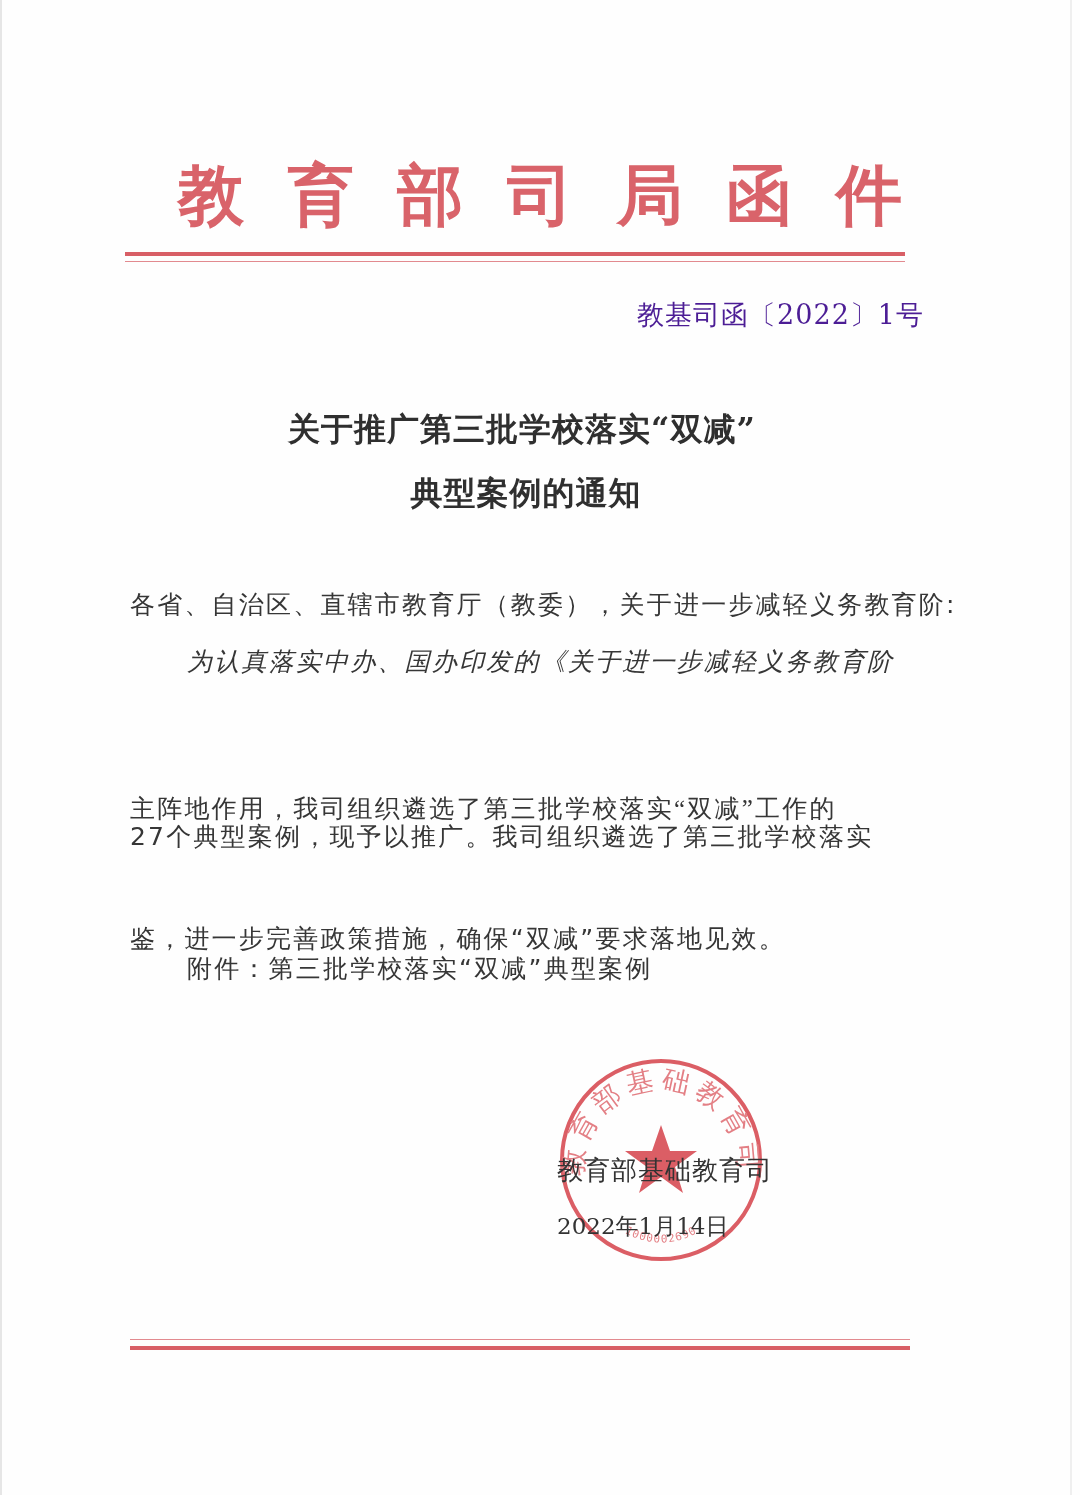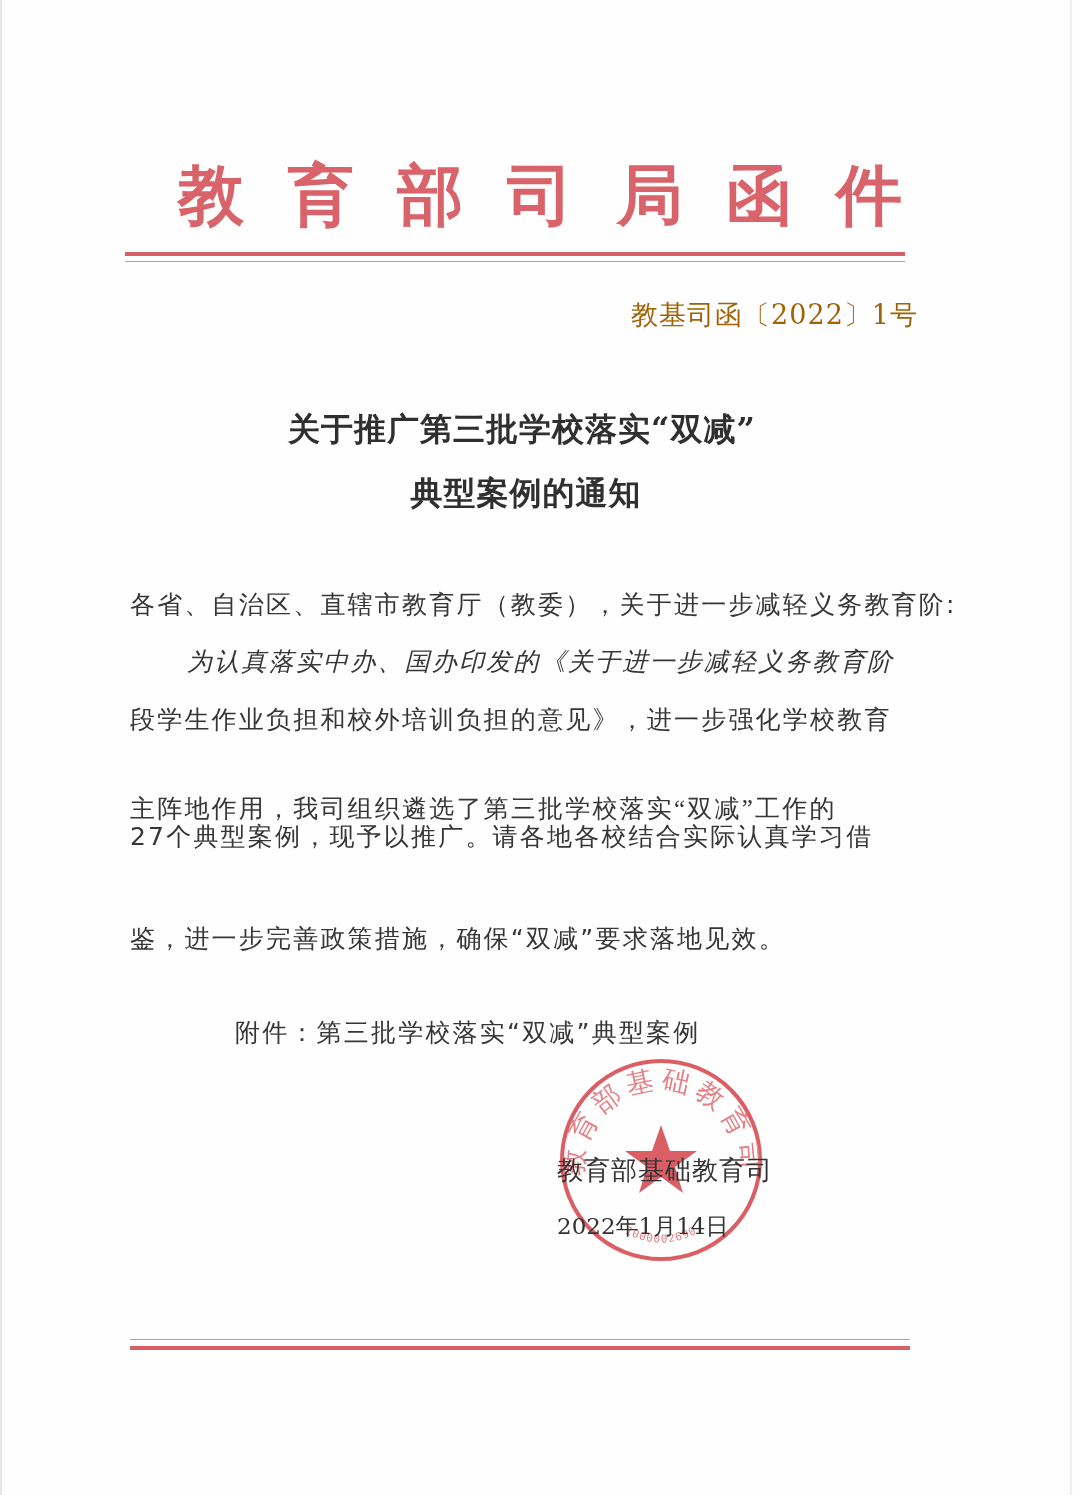--- a/index.html
+++ b/index.html
@@ -56,24 +56,24 @@
       background: #d85f66;
     }
     .rule-top-thick { left: 125px; top: 252px; width: 780px; height: 4px; }
     .rule-top-thin  { left: 125px; top: 261px; width: 780px; height: 1px; background: #e28a8f; }
     .rule-bottom-thin  { left: 130px; top: 1339px; width: 780px; height: 1px; background: #e28a8f; }
     .rule-bottom-thick { left: 130px; top: 1346px; width: 780px; height: 4px; }
 
     
     .doc-number {
       position: absolute;
-      right: 162px;
+      right: 156px;
       top: 297px;
       font-size: 27px;
-      color: #a16207;
+      color: #4c1d95;
       letter-spacing: 1px;
       white-space: nowrap;
     }
 
     
     .title {
       position: absolute;
       left: 0;
       width: 1080px;
       text-align: center;
@@ -99,21 +99,21 @@
       white-space: nowrap;
       line-height: 1;
     }
     .addressee { top: 592px; }
     .para-line { }
     .pl-1 { top: 649px; left: 187px; font-style: italic; }
     .pl-2 { top: 707px; }
     .pl-3 { top: 796px; font-family: Liberation Serif, serif; }
     .pl-4 { top: 824px; }
     .pl-5 { top: 882px; margin-top: 44px; }
-    .attachment { top: 1020px; left: 187px; margin-left: 48px; }
+    .attachment { top: 956px; left: 187px; }
 
     
     .signature-org {
       position: absolute;
       left: 557px;
       top: 1153px;
       font-size: 26px;
       color: #333;
       letter-spacing: 1px;
       white-space: nowrap;
@@ -162,23 +162,22 @@
   <div class="rule rule-top-thick"></div>
   <div class="rule rule-top-thin"></div>
 
   <div class="doc-number">教基司函〔2022〕1号</div>
 
   <div class="title title-line-1">关于推广第三批学校落实“双减”</div>
   <div class="title title-line-2">典型案例的通知</div>
 
   <div class="body-text addressee">各省、自治区、直辖市教育厅（教委），关于进一步减轻义务教育阶:</div>
   <div class="body-text para-line pl-1">为认真落实中办、国办印发的《关于进一步减轻义务教育阶</div>
-  <div class="body-text para-line pl-2">段学生作业负担和校外培训负担的意见》，进一步强化学校教育</div>
   <div class="body-text para-line pl-3">主阵地作用，我司组织遴选了第三批学校落实“双减”工作的</div>
-  <div class="body-text para-line pl-4">27个典型案例，现予以推广。请各地各校结合实际认真学习借</div>
+  <div class="body-text para-line pl-4">27个典型案例，现予以推广。我司组织遴选了第三批学校落实</div>
   <div class="body-text para-line pl-5">鉴，进一步完善政策措施，确保“双减”要求落地见效。</div>
 
   <div class="body-text attachment">附件：第三批学校落实“双减”典型案例</div>
 
   <svg class="seal" viewBox="0 0 206 206" xmlns="http://www.w3.org/2000/svg">
     <defs>
       <path id="sealArc" d="M 36,150 A 78,78 0 1,1 170,150"></path>
       <path id="serialArc" d="M 48,160 A 72,72 0 0,0 158,160"></path>
     </defs>
     <circle cx="103" cy="103" r="99" fill="none" stroke="#d6434b" stroke-width="4"></circle>

